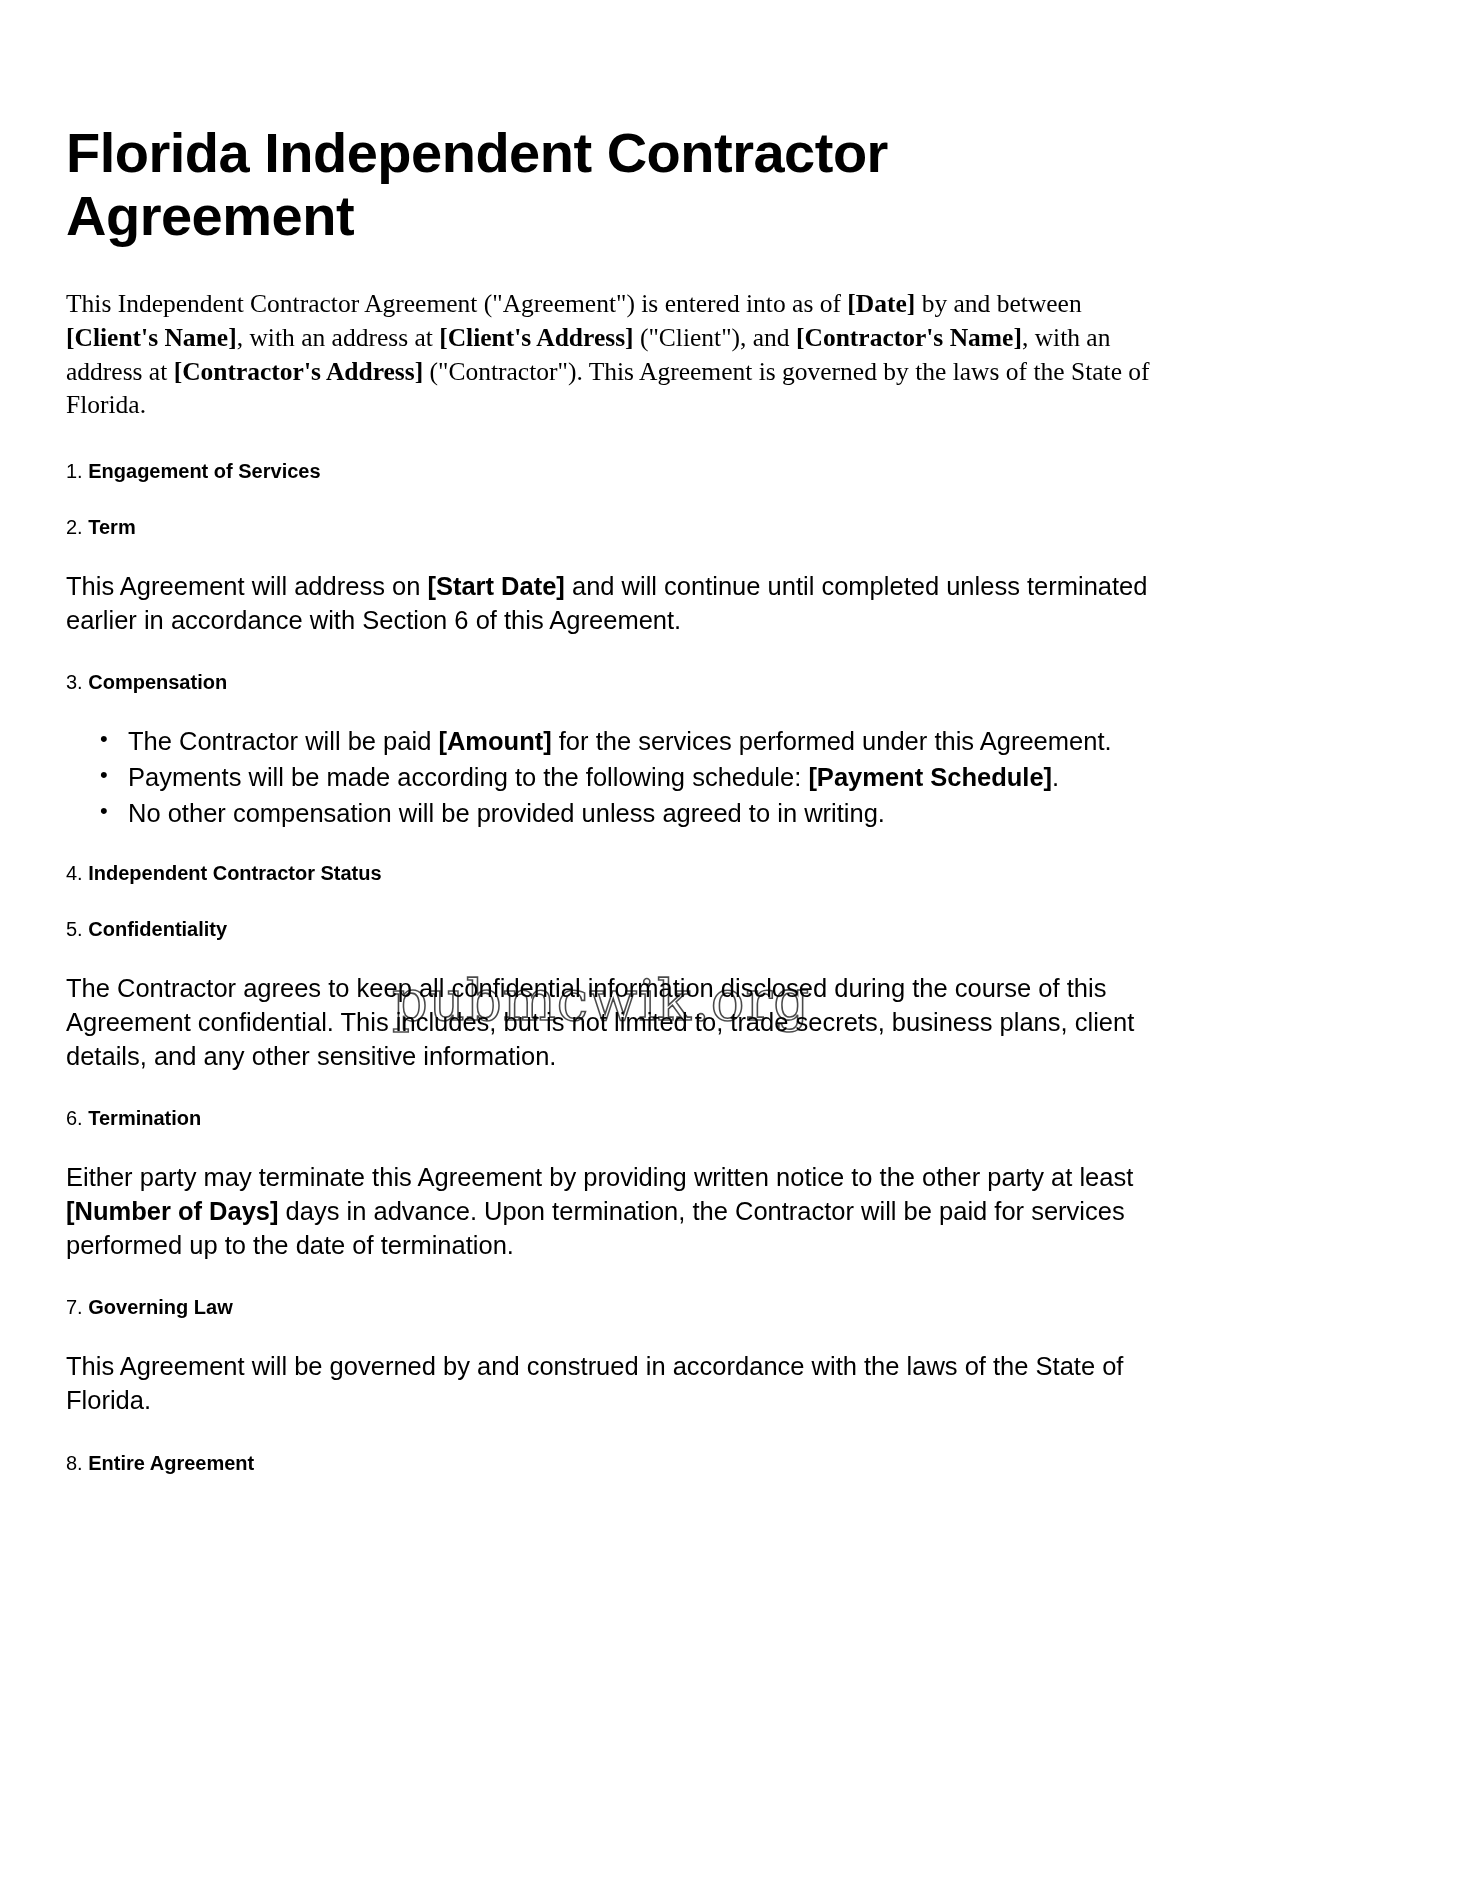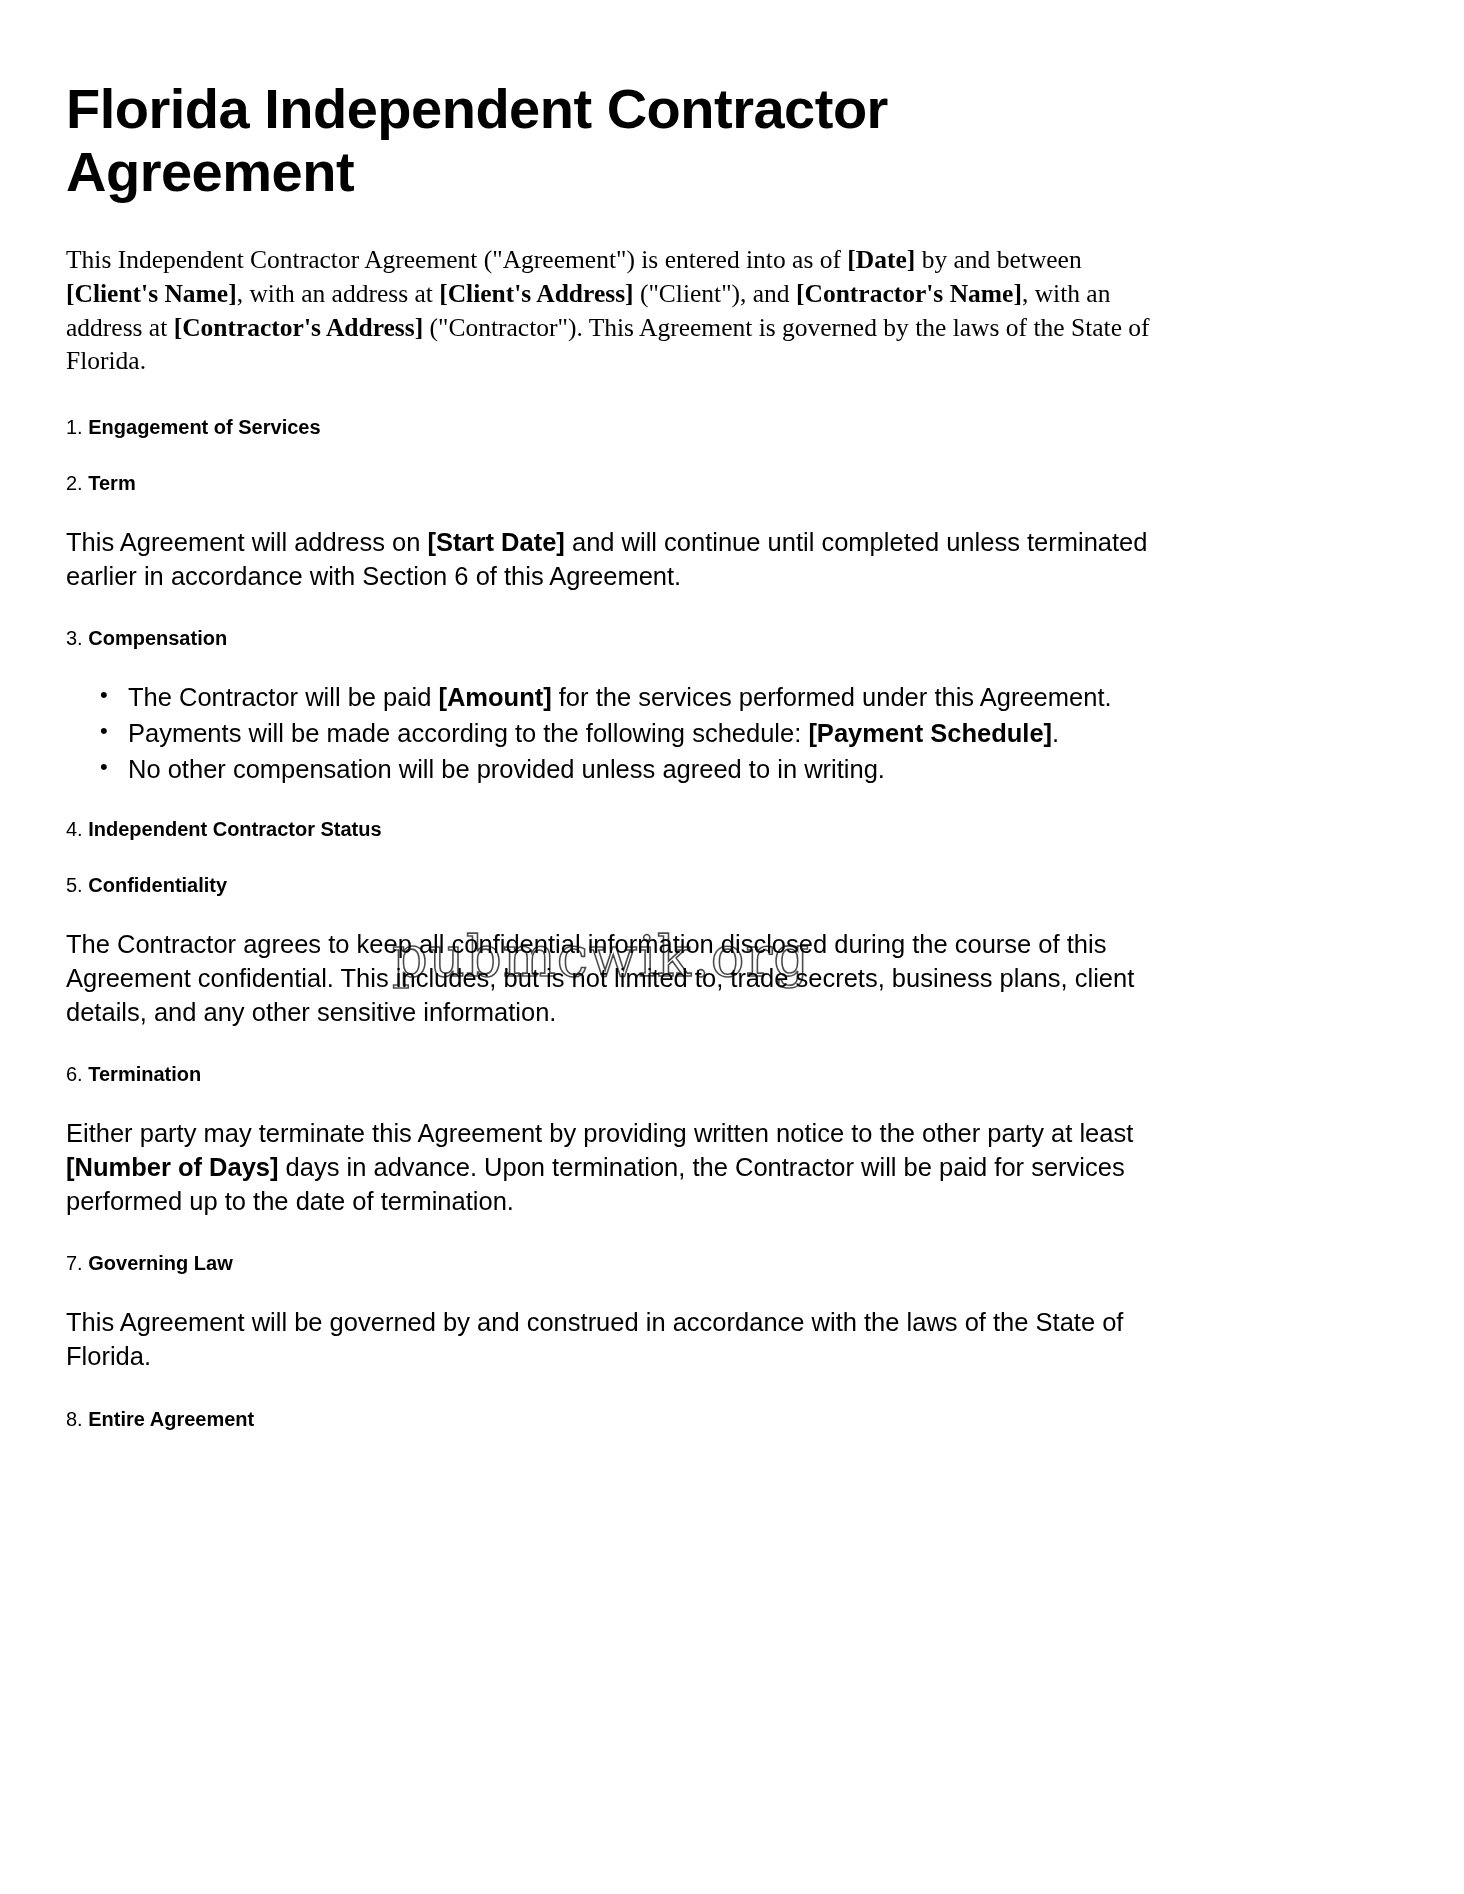--- a/index.html
+++ b/index.html
@@ -15,20 +15,21 @@
     overflow: hidden;
     position: relative;
   }
   .page {
     position: relative;
     width: 1464px;
     height: 1434px;
     background: #ffffff;
     box-sizing: border-box;
     padding: 78px 308px 0 66px;
+    margin-top: 44px;
   }
   .doc-title {
     font-size: 56px;
     font-weight: bold;
     line-height: 1.12;
     letter-spacing: -0.5px;
     margin: 0 0 40px 0;
     max-width: 900px;
   }
   p.para {

